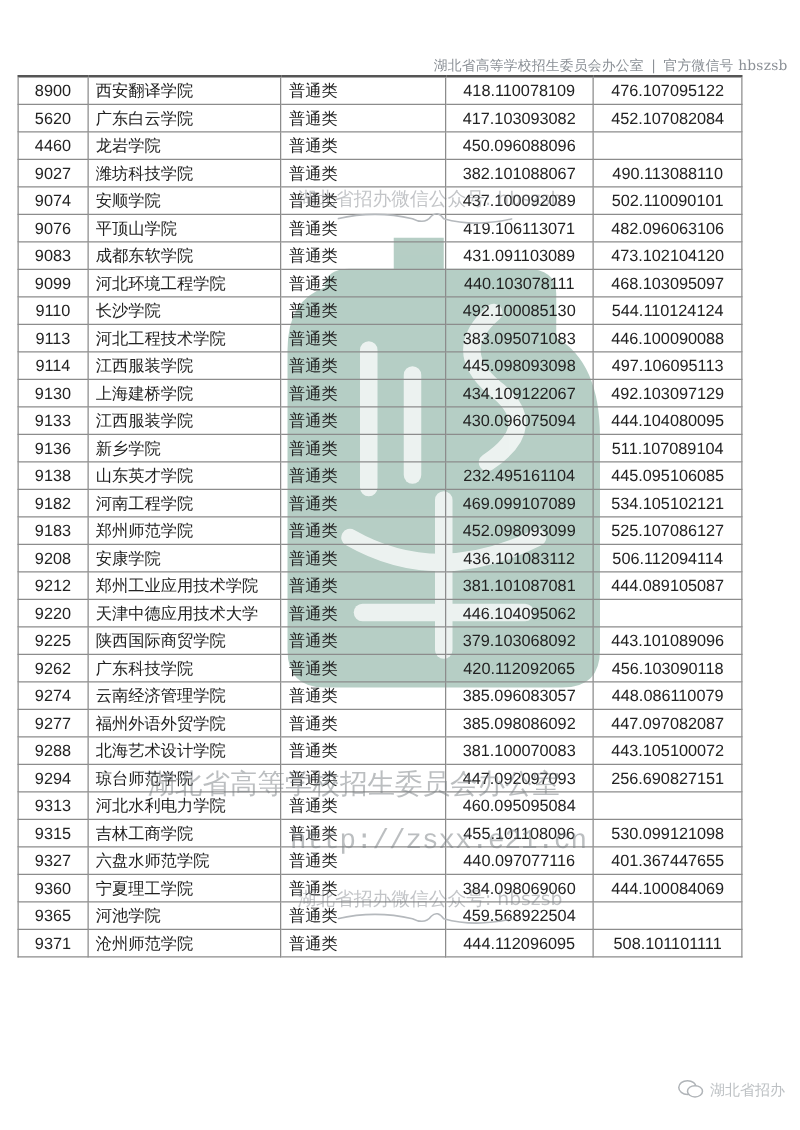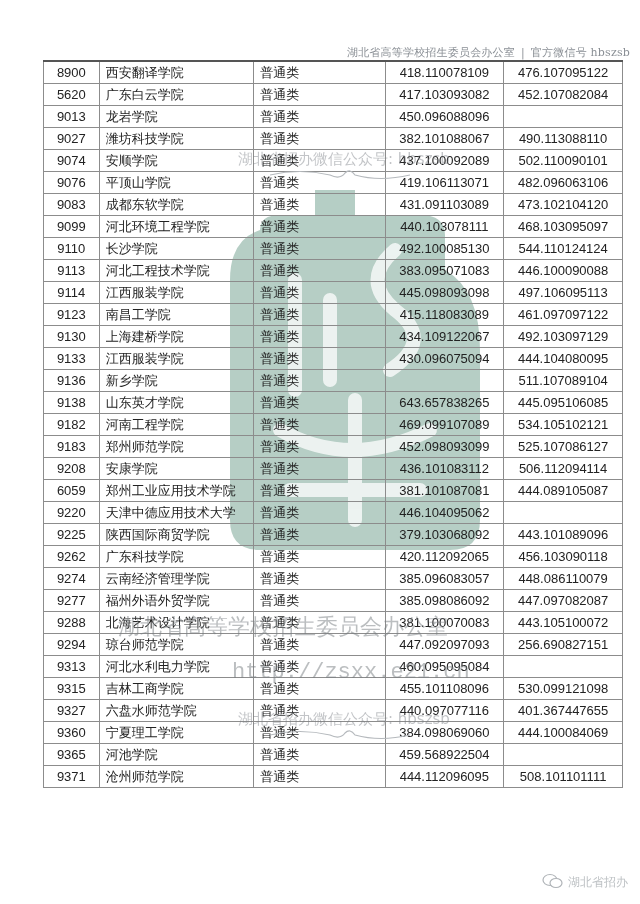--- a/index.html
+++ b/index.html
@@ -9,42 +9,42 @@
     }
     .header-note {
       position: absolute; right: 10px; top: 45px; font-size: 11px; color: #8a8f95;
       font-family: "DejaVu Serif", serif; letter-spacing: 0.2px;
     }
     .header-note .sep { margin: 0 6px; }
     .logo-bg {
       position: absolute; left: 220px; top: 190px; width: 270px; height: 370px; z-index: 0;
     }
     table.data {
-      position: absolute; left: 43px; top: 60px; border-collapse: collapse; z-index: 1;
+      position: absolute; left: 14px; top: 60px; border-collapse: collapse; z-index: 1;
       width: 580px; table-layout: fixed;
     }
     table.data td {
       border: 1px solid #8c8c8c; height: 21px; padding: 0; font-size: 13px; color: #222;
       background: transparent; white-space: nowrap; overflow: hidden;
     }
     table.data tr:first-child td { border-top: 2px solid #555; }
     td.code { width: 52px; text-align: center; font-family: "Liberation Sans", sans-serif; font-size: 13.5px; }
     td.name { width: 140px; padding-left: 6px !important; font-family: "DejaVu Serif", serif; font-size: 12.5px; color: #333; }
     td.type { width: 118px; padding-left: 6px !important; font-family: "DejaVu Serif", serif; font-size: 12.5px; color: #333; }
     td.s1, td.s2 { width: 112px; text-align: center; font-family: "Liberation Sans", sans-serif; font-size: 13px; }
     .wm-line {
       position: absolute; z-index: 2; color: rgba(120,125,130,0.45); pointer-events: none;
       font-family: "DejaVu Sans", sans-serif;
     }
     .wm-small { font-size: 15px; }
     .wm-big { font-size: 22px; color: rgba(120,125,130,0.5); }
     .wm-url { font-size: 22px; color: rgba(120,125,130,0.5); font-family: Liberation Mono, monospace; }
     .flourish { position: absolute; z-index: 2; pointer-events: none; }
     .wechat-badge {
-      position: absolute; right: 12px; bottom: 12px; display: flex; align-items: center; gap: 4px;
+      position: absolute; right: 12px; bottom: 22px; display: flex; align-items: center; gap: 4px;
       color: rgba(160,165,170,0.7); font-size: 12px; z-index: 2;
     }
   </style>
 </head>
 <body>
 
 <div class="header-note">
   <span>湖北省高等学校招生委员会办公室</span><span class="sep">|</span><span>官方微信号 hbszsb</span>
 </div>
 
@@ -73,21 +73,21 @@
         <td class="s2">476.107095122</td>
       </tr>
       <tr>
         <td class="code">5620</td>
         <td class="name">广东白云学院</td>
         <td class="type">普通类</td>
         <td class="s1">417.103093082</td>
         <td class="s2">452.107082084</td>
       </tr>
       <tr>
-        <td class="code">9013</td>
+        <td class="code">4460</td>
         <td class="name">龙岩学院</td>
         <td class="type">普通类</td>
         <td class="s1">450.096088096</td>
         <td class="s2"></td>
       </tr>
       <tr>
         <td class="code">9027</td>
         <td class="name">潍坊科技学院</td>
         <td class="type">普通类</td>
         <td class="s1">382.101088067</td>
@@ -136,27 +136,20 @@
         <td class="s2">446.100090088</td>
       </tr>
       <tr>
         <td class="code">9114</td>
         <td class="name">江西服装学院</td>
         <td class="type">普通类</td>
         <td class="s1">445.098093098</td>
         <td class="s2">497.106095113</td>
       </tr>
       <tr>
-        <td class="code">9123</td>
-        <td class="name">南昌工学院</td>
-        <td class="type">普通类</td>
-        <td class="s1">415.118083089</td>
-        <td class="s2">461.097097122</td>
-      </tr>
-      <tr>
         <td class="code">9130</td>
         <td class="name">上海建桥学院</td>
         <td class="type">普通类</td>
         <td class="s1">434.109122067</td>
         <td class="s2">492.103097129</td>
       </tr>
       <tr>
         <td class="code">9133</td>
         <td class="name">江西服装学院</td>
         <td class="type">普通类</td>
@@ -167,21 +160,21 @@
         <td class="code">9136</td>
         <td class="name">新乡学院</td>
         <td class="type">普通类</td>
         <td class="s1"></td>
         <td class="s2">511.107089104</td>
       </tr>
       <tr>
         <td class="code">9138</td>
         <td class="name">山东英才学院</td>
         <td class="type">普通类</td>
-        <td class="s1">643.657838265</td>
+        <td class="s1">232.495161104</td>
         <td class="s2">445.095106085</td>
       </tr>
       <tr>
         <td class="code">9182</td>
         <td class="name">河南工程学院</td>
         <td class="type">普通类</td>
         <td class="s1">469.099107089</td>
         <td class="s2">534.105102121</td>
       </tr>
       <tr>
@@ -192,21 +185,21 @@
         <td class="s2">525.107086127</td>
       </tr>
       <tr>
         <td class="code">9208</td>
         <td class="name">安康学院</td>
         <td class="type">普通类</td>
         <td class="s1">436.101083112</td>
         <td class="s2">506.112094114</td>
       </tr>
       <tr>
-        <td class="code">6059</td>
+        <td class="code">9212</td>
         <td class="name">郑州工业应用技术学院</td>
         <td class="type">普通类</td>
         <td class="s1">381.101087081</td>
         <td class="s2">444.089105087</td>
       </tr>
       <tr>
         <td class="code">9220</td>
         <td class="name">天津中德应用技术大学</td>
         <td class="type">普通类</td>
         <td class="s1">446.104095062</td>

